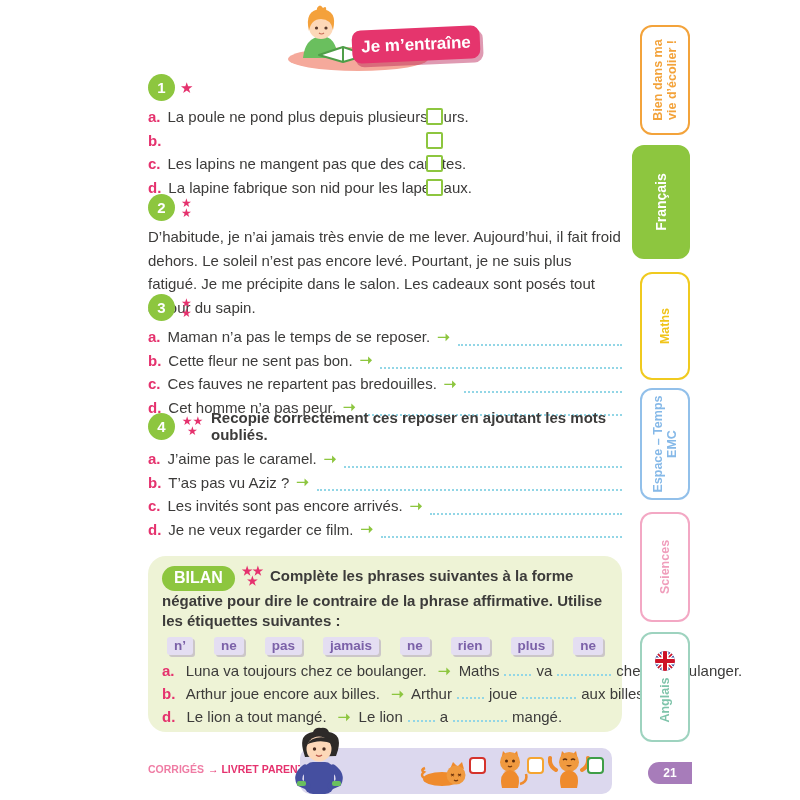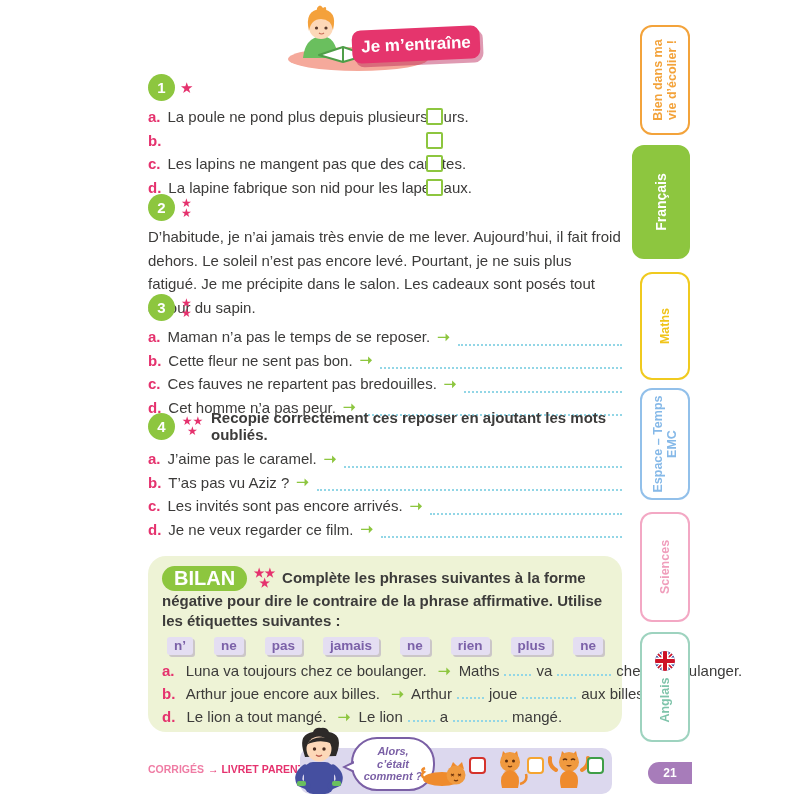--- a/index.html
+++ b/index.html
@@ -39,21 +39,21 @@
               border:2px solid #8dc63f; border-radius:2px; background:#fff; }
   .arrow { color:#8dc63f; font-weight:bold; margin:0 4px 0 7px; flex:0 0 auto; }
   .dotline { flex:1; height:16px; border-bottom:2px dotted #92d6e6; margin-left:4px; }
   .paragraph { font-size:15px; line-height:23.5px; margin-top:2px; }
 
   
   #bilan { position:absolute; left:148px; top:556px; width:474px; height:176px;
            background:#eef3d6; border-radius:18px; box-sizing:border-box; padding:10px 14px; }
   .bilan-head { font-weight:bold; font-size:15px; line-height:20px; }
   .bilan-pill { display:inline-block; background:#8dc63f; color:#fff; border-radius:13px;
-                padding:2px 12px 3px; font-size:20px; margin-right:5px; vertical-align:-2px; }
+                padding:2px 12px 3px; font-size:16px; margin-right:5px; vertical-align:-2px; }
   .bilan-stars { display:inline-block; vertical-align:-4px; margin-right:5px; }
   .tags-row { display:flex; justify-content:center; gap:21px; margin:6px 0 4px; }
   .tag { background:#e4def2; color:#7b61a8; font-weight:bold; font-size:13.5px;
          padding:1px 7px 2px; border-radius:3px; box-shadow:2px 2px 0 rgba(123,97,168,.30); }
   .bilan-item { height:23.2px; line-height:23.2px; font-size:15px; white-space:nowrap; }
   .blank-s { display:inline-block; width:27px; border-bottom:2px dotted #92d6e6; margin:0 5px; }
   .blank-l { display:inline-block; width:54px; border-bottom:2px dotted #92d6e6; margin:0 5px; }
 
   
   .corriges { position:absolute; left:148px; top:763px; font-size:10.5px; font-weight:bold; }
@@ -266,23 +266,20 @@
       <circle cx="25.5" cy="23" r="1.7" fill="#4a2c1f"></circle>
       <circle cx="35" cy="23" r="1.7" fill="#4a2c1f"></circle>
       <path d="M27 29 q3 2.5 6 0" stroke="#b8574a" stroke-width="1.3" fill="none"></path>
       <rect x="15" y="36" width="30" height="32" rx="9" fill="#454fa0"></rect>
       <path d="M16 42 q-9 7 -5 15 l7 3" stroke="#454fa0" stroke-width="7" fill="none" stroke-linecap="round"></path>
       <path d="M44 42 q9 7 5 15 l-7 3" stroke="#454fa0" stroke-width="7" fill="none" stroke-linecap="round"></path>
       <rect x="8" y="55" width="9" height="5" rx="2" fill="#6abf5e"></rect>
       <rect x="43" y="55" width="9" height="5" rx="2" fill="#6abf5e"></rect>
     </svg>
   </div>
-  <div class="bubble">
-    <div class="bubble-text">Alors, c’était comment ?</div>
-  </div>
 
   <div class="cat" style="left:420px; top:760px;">
     <svg width="48" height="28" viewBox="0 0 48 28">
       <path d="M4 18 q-4 -3 0 -6 q-4 -2 1 -4" stroke="#ef8b2d" stroke-width="2.5" fill="none"></path>
       <ellipse cx="22" cy="19" rx="19" ry="7" fill="#ef8b2d"></ellipse>
       <path d="M30 9 l3 -7 5 5 z" fill="#ef8b2d"></path>
       <path d="M44 9 l-2 -7 -5 5 z" fill="#ef8b2d"></path>
       <circle cx="36" cy="15" r="9.5" fill="#f09a3f"></circle>
       <path d="M31 14 l3 2 m0 -2 l-3 2 M38 14 l3 2 m0 -2 l-3 2" stroke="#7a3c10" stroke-width="1.3" fill="none"></path>
       <path d="M34 20 q2 1.5 4 0" stroke="#7a3c10" stroke-width="1.3" fill="none"></path>

